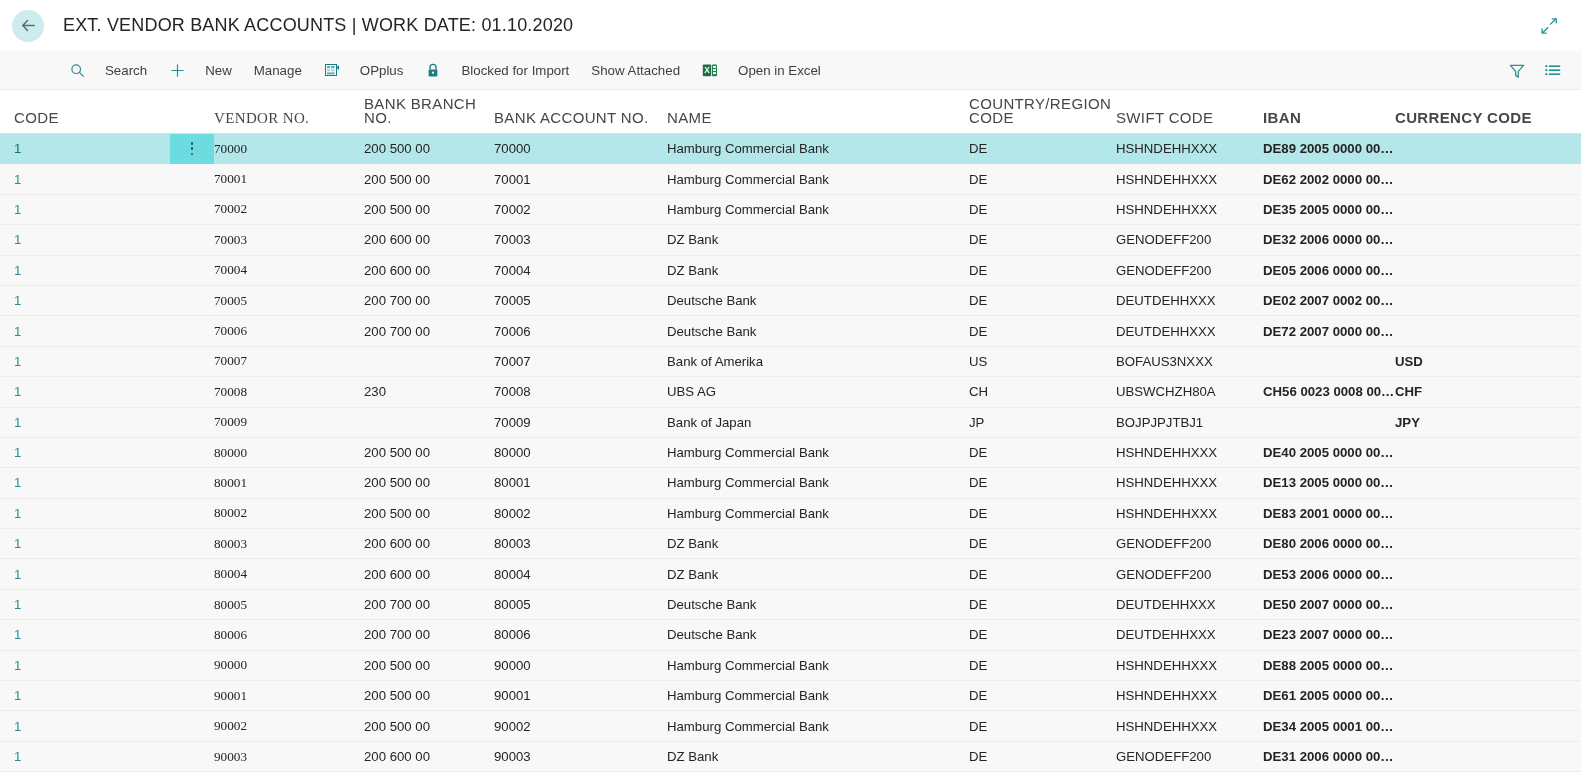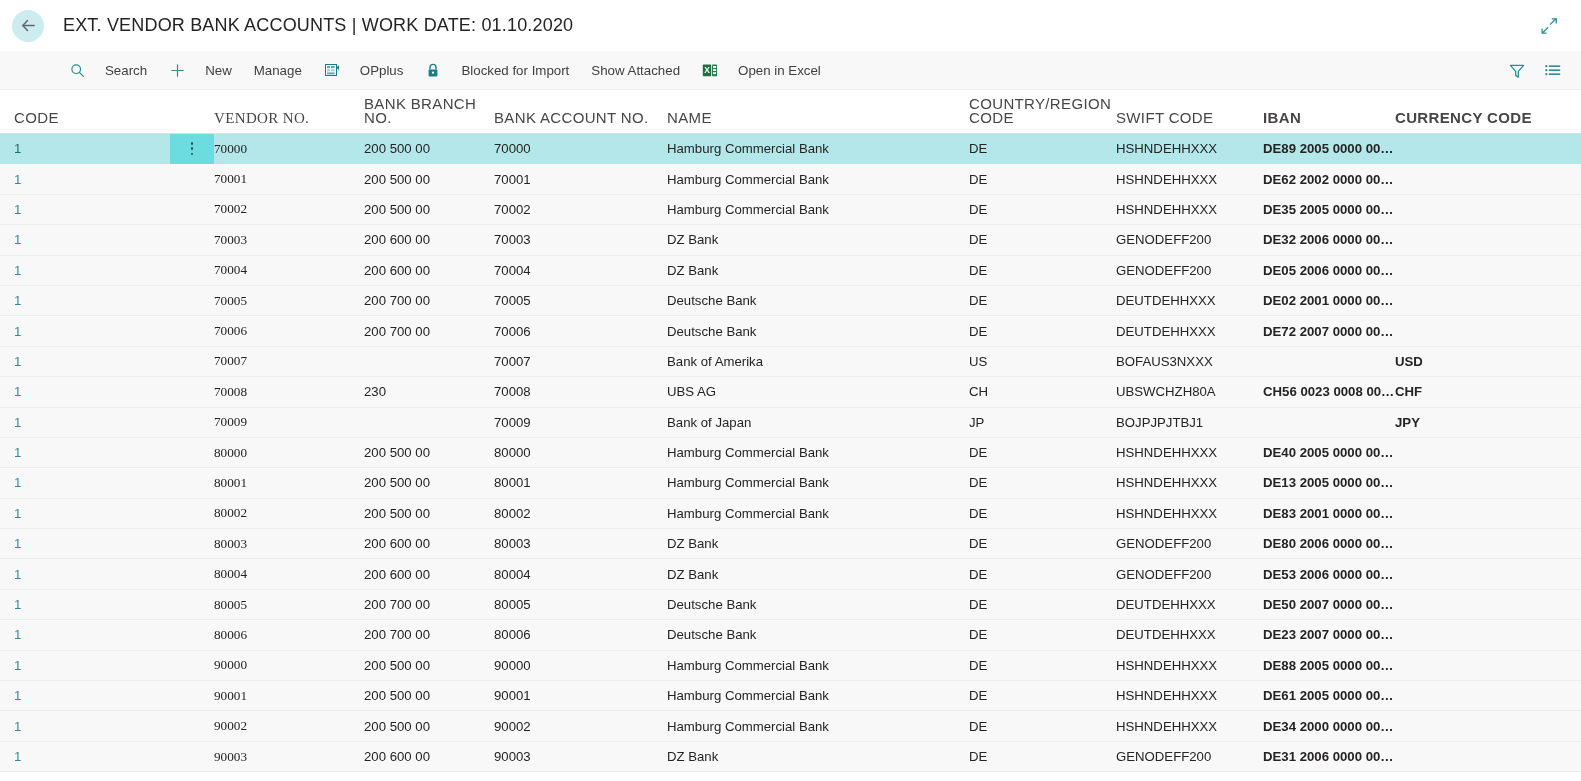--- a/index.html
+++ b/index.html
@@ -343,21 +343,21 @@
       </div>
       <div class="row">
         <div class="cell c-code code">1</div>
         <div class="c-menu"></div>
         <div class="cell c-vendor">70005</div>
         <div class="cell c-branch">200 700 00</div>
         <div class="cell c-acct">70005</div>
         <div class="cell c-name">Deutsche Bank</div>
         <div class="cell c-country">DE</div>
         <div class="cell c-swift">DEUTDEHHXXX</div>
-        <div class="cell c-iban">DE02 2001 0000 00…</div>
+        <div class="cell c-iban">DE02 2007 0002 00…</div>
         <div class="cell c-curr"></div>
       </div>
       <div class="row">
         <div class="cell c-code code">1</div>
         <div class="c-menu"></div>
         <div class="cell c-vendor">70006</div>
         <div class="cell c-branch">200 700 00</div>
         <div class="cell c-acct">70006</div>
         <div class="cell c-name">Deutsche Bank</div>
         <div class="cell c-country">DE</div>
@@ -511,21 +511,21 @@
       </div>
       <div class="row">
         <div class="cell c-code code">1</div>
         <div class="c-menu"></div>
         <div class="cell c-vendor">90002</div>
         <div class="cell c-branch">200 500 00</div>
         <div class="cell c-acct">90002</div>
         <div class="cell c-name">Hamburg Commercial Bank</div>
         <div class="cell c-country">DE</div>
         <div class="cell c-swift">HSHNDEHHXXX</div>
-        <div class="cell c-iban">DE34 2000 0000 00…</div>
+        <div class="cell c-iban">DE34 2005 0001 00…</div>
         <div class="cell c-curr"></div>
       </div>
       <div class="row">
         <div class="cell c-code code">1</div>
         <div class="c-menu"></div>
         <div class="cell c-vendor">90003</div>
         <div class="cell c-branch">200 600 00</div>
         <div class="cell c-acct">90003</div>
         <div class="cell c-name">DZ Bank</div>
         <div class="cell c-country">DE</div>

